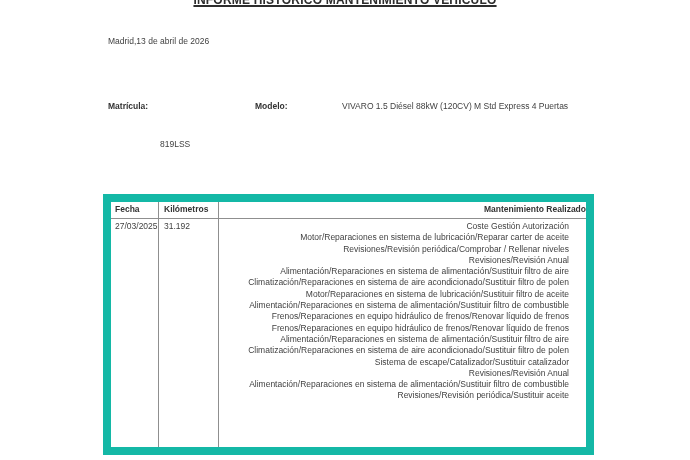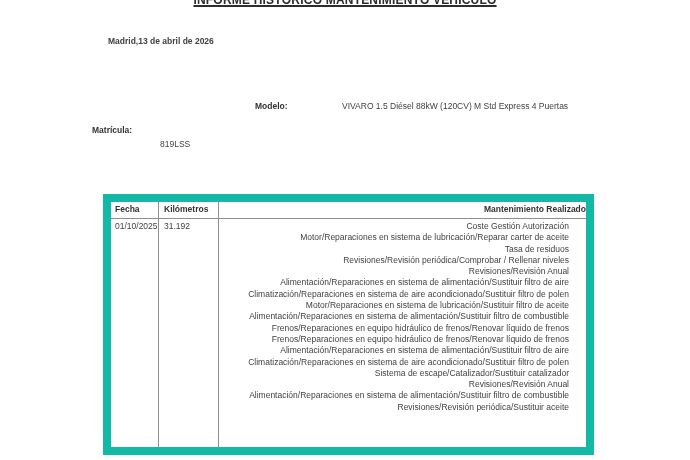--- a/index.html
+++ b/index.html
@@ -22,27 +22,27 @@
     color:#2d2d2d;
     text-decoration:underline;
     text-decoration-thickness:1.5px;
     text-underline-offset:1px;
     letter-spacing:.2px;
     white-space:nowrap;
   }
 
   .dateline{
     position:absolute;left:108px;top:36px;
-    font-size:8.5px;line-height:11px;white-space:nowrap;font-weight:bold;
+    font-size:8.5px;line-height:11px;white-space:nowrap;
   }
 
   .meta{position:absolute;left:0;top:101px;width:690px;height:12px;font-size:8.5px;}
   .meta span{position:absolute;top:0;white-space:nowrap;}
   .meta .lbl{font-weight:bold;color:#333;}
-  .plate-label{left:92px;margin-top:24px;}
+  .plate-label{left:108px;}
   .plate-value{left:160px;margin-top:38px;}
   .model-label{left:255px;text-align:right;}
   .model-value{left:300px;margin-left:42px;}
 
   
   .mtable{
     position:absolute;left:103px;top:194px;
     width:491px;height:261px;
     border:8px solid #14b8a6;
     box-sizing:border-box;
@@ -84,26 +84,25 @@
     <span class="model-value">VIVARO 1.5 Diésel 88kW (120CV) M Std Express 4 Puertas</span>
   </div>
 
   <div class="mtable">
     <div class="thead">
       <div class="c1 th">Fecha</div>
       <div class="c2 th">Kilómetros</div>
       <div class="c3 th">Mantenimiento Realizado</div>
     </div>
     <div class="trow">
-      <div class="c1 td">01/10/2025</div>
+      <div class="c1 td">27/03/2025</div>
       <div class="c2 td">31.192</div>
       <div class="c3 td items">
           <div class="item">Coste Gestión Autorización</div>
           <div class="item">Motor/Reparaciones en sistema de lubricación/Reparar carter de aceite</div>
-          <div class="item">Tasa de residuos</div>
           <div class="item">Revisiones/Revisión periódica/Comprobar / Rellenar niveles</div>
           <div class="item">Revisiones/Revisión Anual</div>
           <div class="item">Alimentación/Reparaciones en sistema de alimentación/Sustituir filtro de aire</div>
           <div class="item">Climatización/Reparaciones en sistema de aire acondicionado/Sustituir filtro de polen</div>
           <div class="item">Motor/Reparaciones en sistema de lubricación/Sustituir filtro de aceite</div>
           <div class="item">Alimentación/Reparaciones en sistema de alimentación/Sustituir filtro de combustible</div>
           <div class="item">Frenos/Reparaciones en equipo hidráulico de frenos/Renovar líquido de frenos</div>
           <div class="item">Frenos/Reparaciones en equipo hidráulico de frenos/Renovar líquido de frenos</div>
           <div class="item">Alimentación/Reparaciones en sistema de alimentación/Sustituir filtro de aire</div>
           <div class="item">Climatización/Reparaciones en sistema de aire acondicionado/Sustituir filtro de polen</div>

